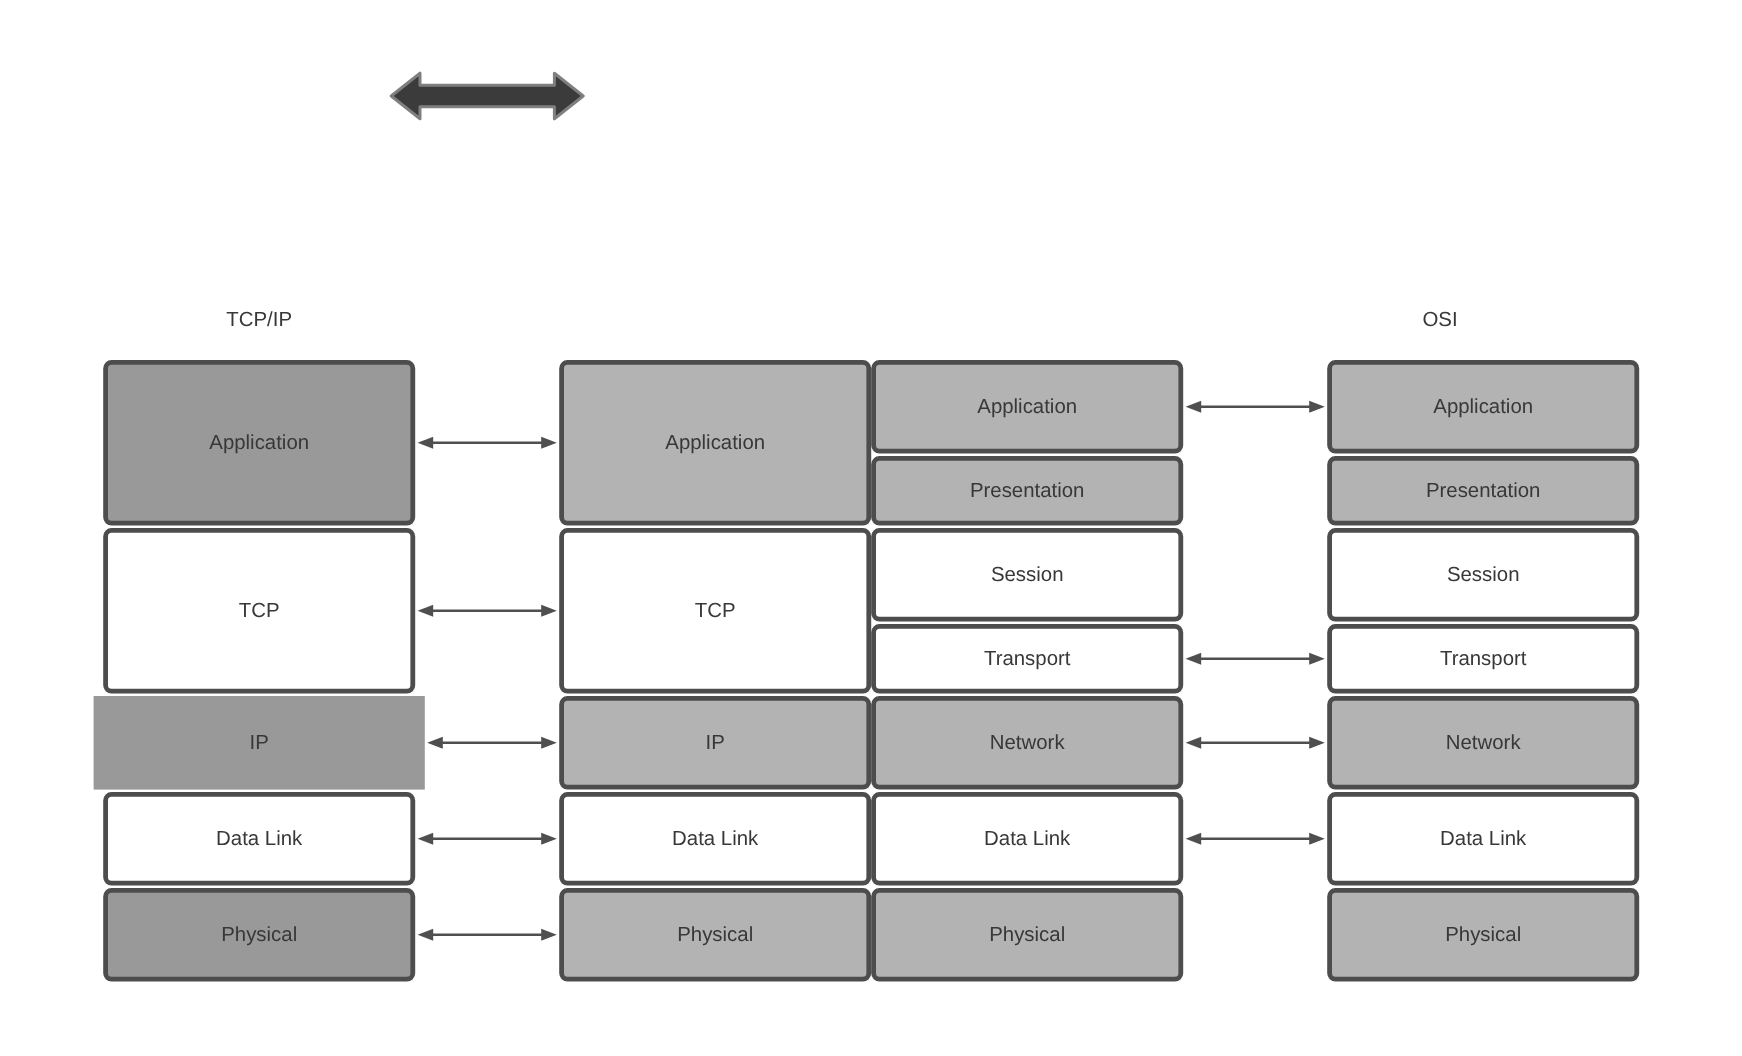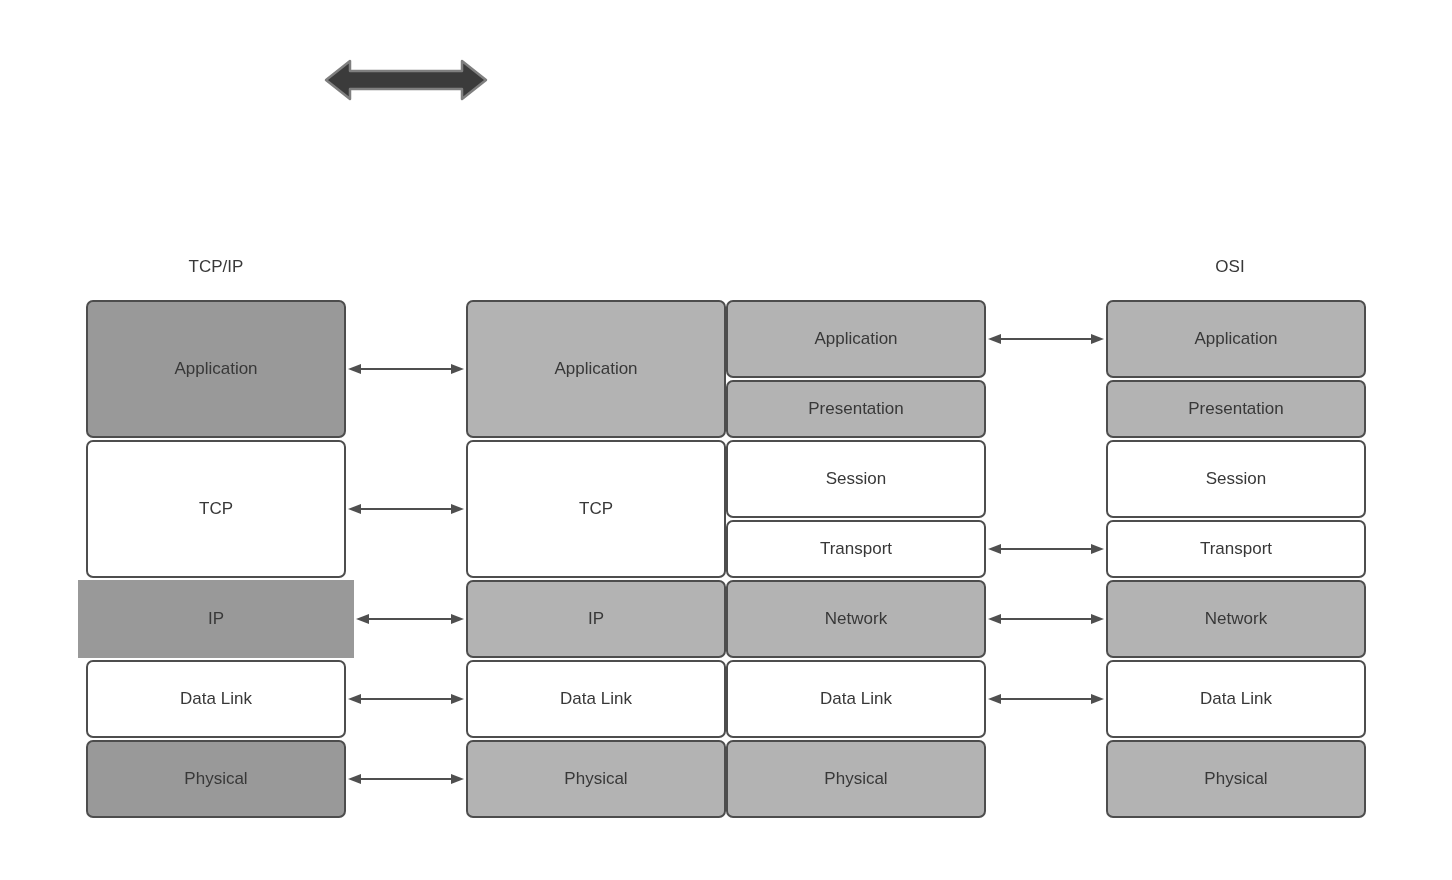--- a/index.html
+++ b/index.html
@@ -17,21 +17,21 @@
     top: 254px;
     height: 26px;
     line-height: 26px;
     text-align: center;
     font-size: 17px;
     color: #383838;
   }
   .box {
     position: absolute;
     box-sizing: border-box;
-    border: 2px solid #701a75;
+    border: 4px solid #701a75;
     border-radius: 7px;
     display: flex;
     align-items: center;
     justify-content: center;
     font-size: 17px;
     color: #383838;
   }
   .box.borderless {
     border: none;
     border-radius: 0;
@@ -90,21 +90,21 @@
       </g>
       <g>
         <polygon points="988,699 1001,694 1001,704" fill="#4f4f4f"></polygon>
         <line x1="999" y1="699" x2="1093" y2="699" stroke="#4f4f4f" stroke-width="2"></line>
         <polygon points="1104,699 1091,694 1091,704" fill="#4f4f4f"></polygon>
       </g>
       <polygon points="326,80 350,61 350,71 462,71 462,61 486,80 462,99 462,89 350,89 350,99" fill="#3b3b3b" stroke="#7f7f7f" stroke-width="2.5" stroke-linejoin="round"></polygon>
     </svg>
 
   <div class="col-header" style="left:86px;width:260px">TCP/IP</div>
-  <div class="col-header" style="left:1100px;width:260px">OSI</div>
+  <div class="col-header" style="left:1070px;width:260px">OSI</div>
 
   <div>
       <div class="box" style="left: 86px; top: 300px; width: 260px; height: 138px; background: rgb(153, 153, 153); border-color: rgb(77, 77, 77); color: rgb(56, 56, 56);">
         <span>Application</span>
       </div>
       <div class="box" style="left: 86px; top: 440px; width: 260px; height: 138px; background: rgb(255, 255, 255); border-color: rgb(77, 77, 77); color: rgb(56, 56, 56);">
         <span>TCP</span>
       </div>
       <div class="box borderless" style="left: 78px; top: 580px; width: 276px; height: 78px; background: rgb(153, 153, 153); border-color: rgb(77, 77, 77); color: rgb(56, 56, 56);">
         <span>IP</span>

